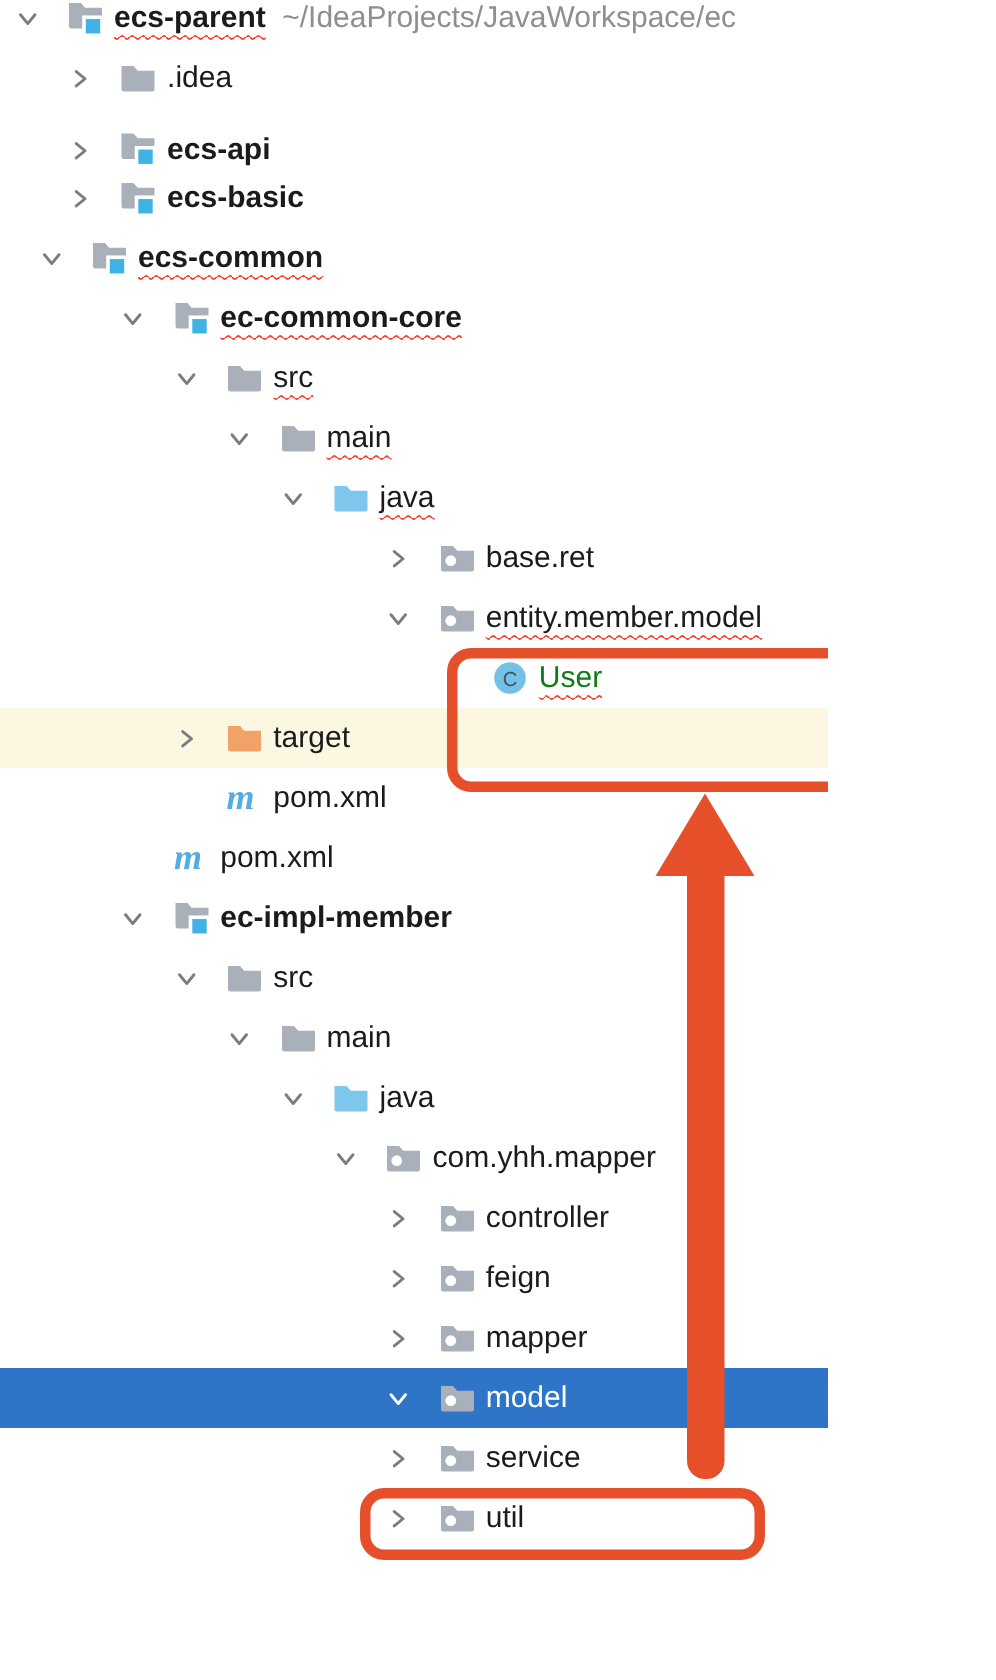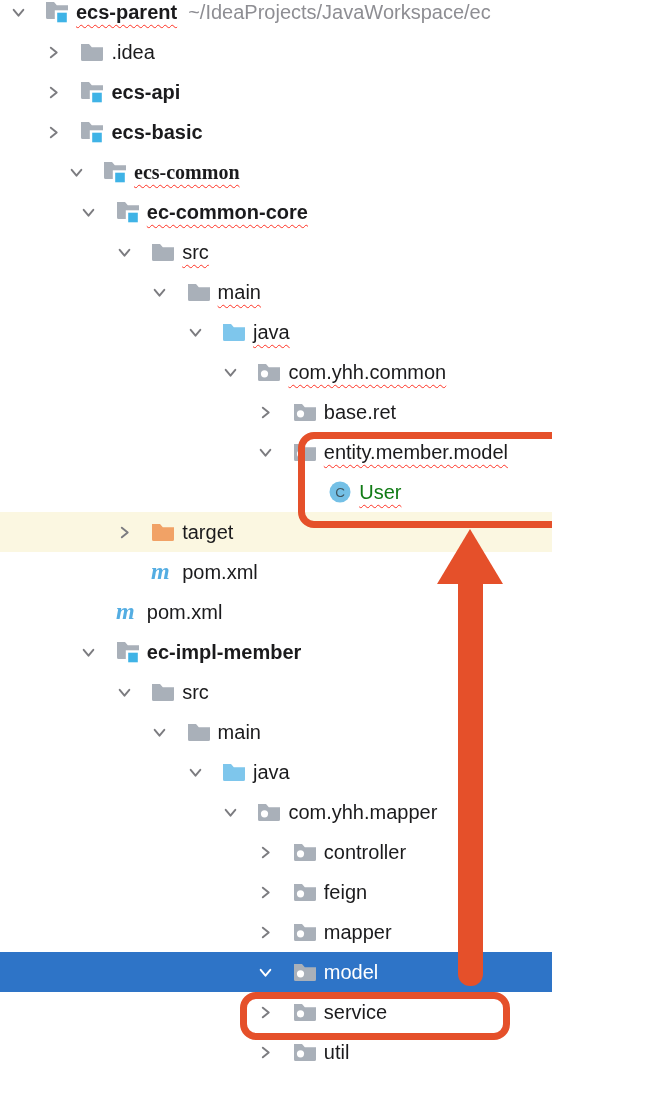--- a/index.html
+++ b/index.html
@@ -57,51 +57,51 @@
           </svg>
         </span>
     <span class="icn">
           <svg width="26" height="24" viewBox="0 0 26 24">
             <path d="M2 4 h8 l2.8 3.2 H24 v12.3 q0 1.5 -1.5 1.5 h-19 Q2 21 2 19.5 z" fill="#A9B0B9"></path>
           </svg>
         </span>
     <span class="lbl">.idea</span>
 
   </div>
+      <div class="row" style="padding-left: 41.4px; align-items: flex-end;">
+    <span class="chev">
+          <svg width="15" height="15" viewBox="0 0 14 14">
+            <path d="M4.5 2.5 L10 7 L4.5 11.5" fill="none" stroke="currentColor" stroke-width="1.8" stroke-linecap="round" stroke-linejoin="round"></path>
+          </svg>
+        </span>
+    <span class="icn">
+          <svg width="26" height="26" viewBox="0 0 26 26">
+            <path d="M2 3 h8 l2.8 3.2 H24 v12.3 q0 1.5 -1.5 1.5 h-19 Q2 20 2 18.5 z" fill="#A9B0B9"></path>
+            <rect x="12" y="12.5" width="12" height="12" fill="#3FB3E6" stroke="#ffffff" stroke-width="2.4"></rect>
+          </svg>
+        </span>
+    <span class="lbl bold">ecs-api</span>
+
+  </div>
       <div class="row" style="padding-left: 41.4px;">
     <span class="chev">
           <svg width="15" height="15" viewBox="0 0 14 14">
             <path d="M4.5 2.5 L10 7 L4.5 11.5" fill="none" stroke="currentColor" stroke-width="1.8" stroke-linecap="round" stroke-linejoin="round"></path>
           </svg>
         </span>
     <span class="icn">
           <svg width="26" height="26" viewBox="0 0 26 26">
             <path d="M2 3 h8 l2.8 3.2 H24 v12.3 q0 1.5 -1.5 1.5 h-19 Q2 20 2 18.5 z" fill="#A9B0B9"></path>
             <rect x="12" y="12.5" width="12" height="12" fill="#3FB3E6" stroke="#ffffff" stroke-width="2.4"></rect>
           </svg>
         </span>
-    <span class="lbl bold">ecs-api</span>
-
-  </div>
-      <div class="row" style="padding-left: 41.4px;">
-    <span class="chev">
-          <svg width="15" height="15" viewBox="0 0 14 14">
-            <path d="M4.5 2.5 L10 7 L4.5 11.5" fill="none" stroke="currentColor" stroke-width="1.8" stroke-linecap="round" stroke-linejoin="round"></path>
-          </svg>
-        </span>
-    <span class="icn">
-          <svg width="26" height="26" viewBox="0 0 26 26">
-            <path d="M2 3 h8 l2.8 3.2 H24 v12.3 q0 1.5 -1.5 1.5 h-19 Q2 20 2 18.5 z" fill="#A9B0B9"></path>
-            <rect x="12" y="12.5" width="12" height="12" fill="#3FB3E6" stroke="#ffffff" stroke-width="2.4"></rect>
-          </svg>
-        </span>
     <span class="lbl bold">ecs-basic</span>
 
   </div>
-      <div class="row" style="padding-left: 64px; font-family: Liberation Serif, serif;">
+      <div class="row" style="padding-left: 22px;">
     <span class="chev">
           <svg width="15" height="15" viewBox="0 0 14 14">
             <path d="M2.5 4.5 L7 10 L11.5 4.5" fill="none" stroke="currentColor" stroke-width="1.8" stroke-linecap="round" stroke-linejoin="round"></path>
           </svg>
         </span>
     <span class="icn">
           <svg width="26" height="26" viewBox="0 0 26 26">
             <path d="M2 3 h8 l2.8 3.2 H24 v12.3 q0 1.5 -1.5 1.5 h-19 Q2 20 2 18.5 z" fill="#A9B0B9"></path>
             <rect x="12" y="12.5" width="12" height="12" fill="#3FB3E6" stroke="#ffffff" stroke-width="2.4"></rect>
           </svg>
@@ -157,35 +157,20 @@
           <svg width="15" height="15" viewBox="0 0 14 14">
             <path d="M2.5 4.5 L7 10 L11.5 4.5" fill="none" stroke="currentColor" stroke-width="1.8" stroke-linecap="round" stroke-linejoin="round"></path>
           </svg>
         </span>
     <span class="icn">
           <svg width="26" height="24" viewBox="0 0 26 24">
             <path d="M2 4 h8 l2.8 3.2 H24 v12.3 q0 1.5 -1.5 1.5 h-19 Q2 21 2 19.5 z" fill="#7EC6EC"></path>
           </svg>
         </span>
     <span class="lbl squiggle">java</span>
-
-  </div>
-      <div class="row" style="padding-left: 218.4px;">
-    <span class="chev">
-          <svg width="15" height="15" viewBox="0 0 14 14">
-            <path d="M2.5 4.5 L7 10 L11.5 4.5" fill="none" stroke="currentColor" stroke-width="1.8" stroke-linecap="round" stroke-linejoin="round"></path>
-          </svg>
-        </span>
-    <span class="icn">
-          <svg width="26" height="24" viewBox="0 0 26 24">
-            <path d="M2 4 h8 l2.8 3.2 H24 v12.3 q0 1.5 -1.5 1.5 h-19 Q2 21 2 19.5 z" fill="#A9B0B9"></path>
-            <circle cx="8.5" cy="13.8" r="3.6" fill="#ffffff"></circle>
-          </svg>
-        </span>
-    <span class="lbl squiggle">com.yhh.common</span>
 
   </div>
       <div class="row" style="padding-left: 253.8px;">
     <span class="chev">
           <svg width="15" height="15" viewBox="0 0 14 14">
             <path d="M4.5 2.5 L10 7 L4.5 11.5" fill="none" stroke="currentColor" stroke-width="1.8" stroke-linecap="round" stroke-linejoin="round"></path>
           </svg>
         </span>
     <span class="icn">
           <svg width="26" height="24" viewBox="0 0 26 24">

